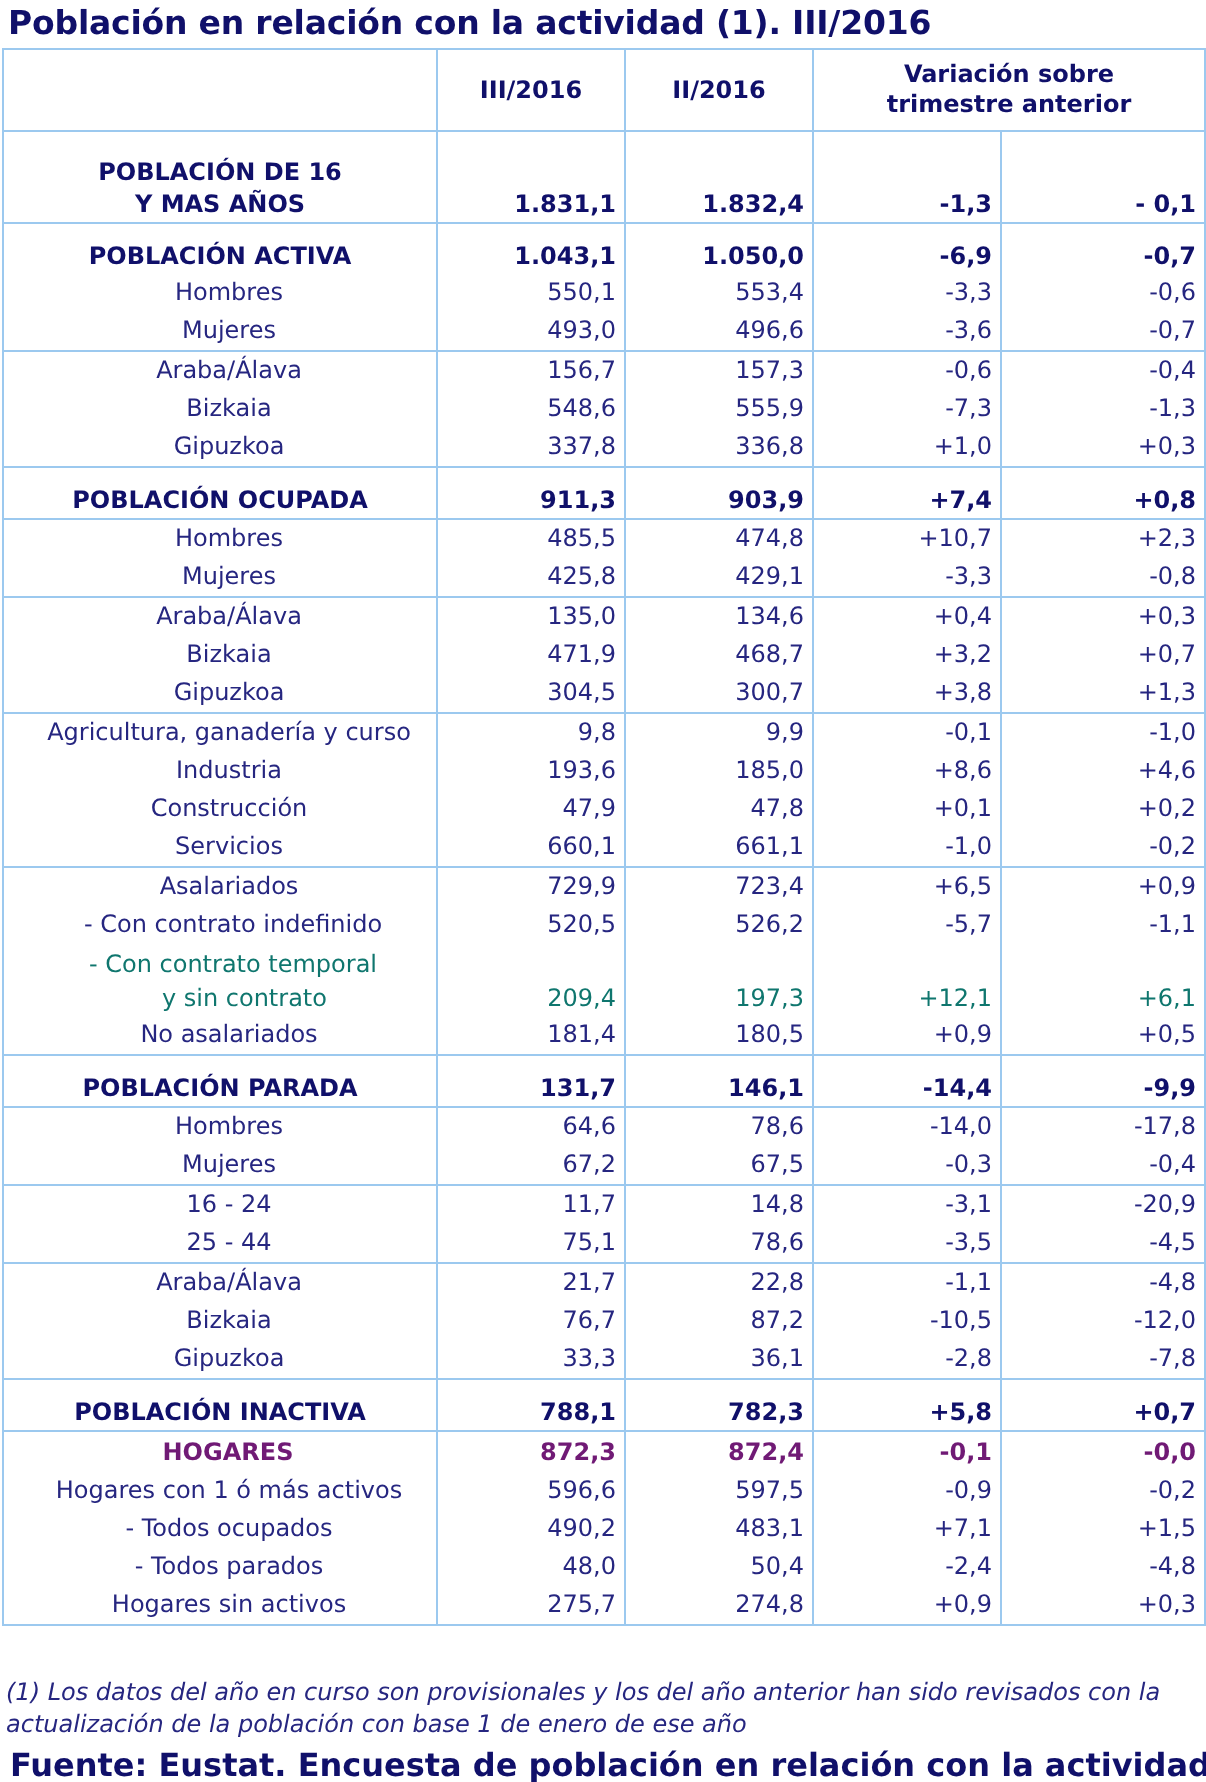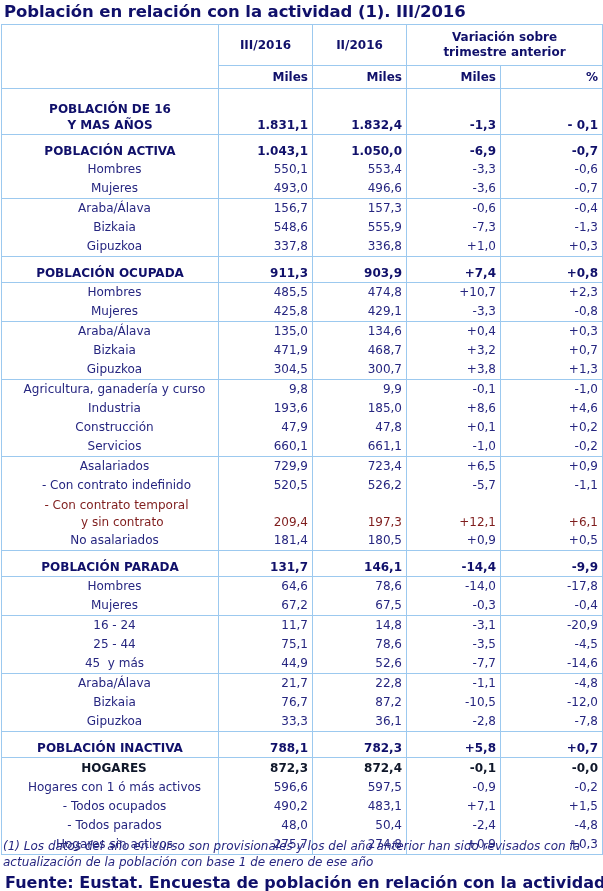--- a/index.html
+++ b/index.html
@@ -63,23 +63,23 @@
     tr.row.ind td.label { padding-left: 17px; }
     tr.sec td {
       font-weight: bold;
       color: #10106a;
       height: 24px;
       line-height: 16px;
       padding-bottom: 1px;
     }
     tr.sec td.label { padding-left: 4px; }
     tr.sec.tall td { height: 44px; }
-    tr.sub td { font-weight: bold; color: #0f172a; height: 20px; line-height: 20px; }
+    tr.sub td { font-weight: bold; color: #701a75; height: 20px; line-height: 20px; }
     tr.sub td.label { padding-left: 12px; }
-    tr.row2 td { height: 36px; line-height: 17px; color: #7f1d1d; }
+    tr.row2 td { height: 36px; line-height: 17px; color: #0f766e; }
     tr.row2 td.label { padding-left: 17px; white-space: normal; }
     tr.bt td { border-top: 1px solid #9cc9ef; }
     tr.bb td { border-bottom: 1px solid #9cc9ef; }
     .note {
       position: absolute;
       left: 3px;
       top: 838px;
       width: 600px;
       font-size: 12px;
       color: #262680;
@@ -109,27 +109,20 @@
       <col class="c3">
       <col class="c4">
   </colgroup>
   <thead>
     <tr class="h1">
       <th class="first"></th>
       <th>III/2016</th>
       <th>II/2016</th>
       <th colspan="2" style="white-space:normal;padding:0 18px;">Variación sobre trimestre anterior</th>
     </tr>
-    <tr class="h2">
-      <th class="empty"></th>
-      <th>Miles</th>
-      <th>Miles</th>
-      <th>Miles</th>
-      <th>%</th>
-    </tr>
   </thead>
   <tbody>
 
     <tr class="sec tall bt">
       <td class="label" style="line-height:16px;"><span>POBLACIÓN DE 16</span><br><span>Y MAS AÑOS</span></td>
       <td class="num">1.831,1</td>
       <td class="num">1.832,4</td>
       <td class="num">-1,3</td>
       <td class="num">- 0,1</td>
     </tr>
@@ -304,27 +297,20 @@
       <td class="num">-3,1</td>
       <td class="num">-20,9</td>
     </tr>
     <tr class="row">
       <td class="label" style="white-space:pre;">25 - 44</td>
       <td class="num">75,1</td>
       <td class="num">78,6</td>
       <td class="num">-3,5</td>
       <td class="num">-4,5</td>
     </tr>
-    <tr class="row">
-      <td class="label" style="white-space:pre;">45  y más</td>
-      <td class="num">44,9</td>
-      <td class="num">52,6</td>
-      <td class="num">-7,7</td>
-      <td class="num">-14,6</td>
-    </tr>
     <tr class="row bt">
       <td class="label">Araba/Álava</td>
       <td class="num">21,7</td>
       <td class="num">22,8</td>
       <td class="num">-1,1</td>
       <td class="num">-4,8</td>
     </tr>
     <tr class="row">
       <td class="label">Bizkaia</td>
       <td class="num">76,7</td>

